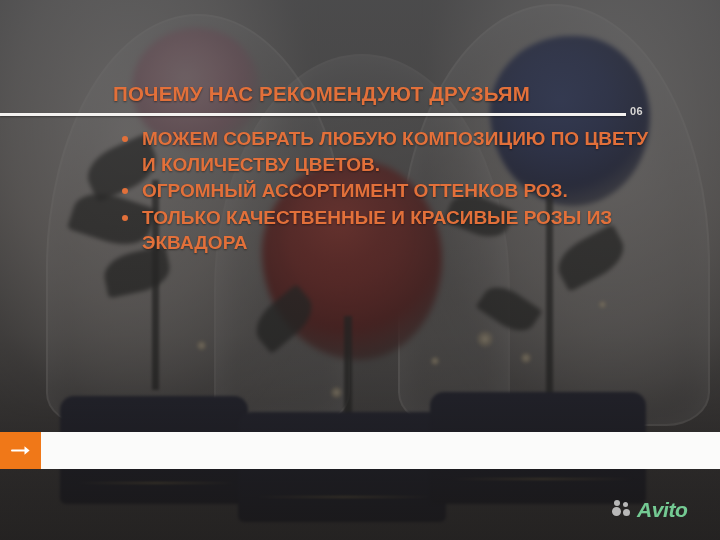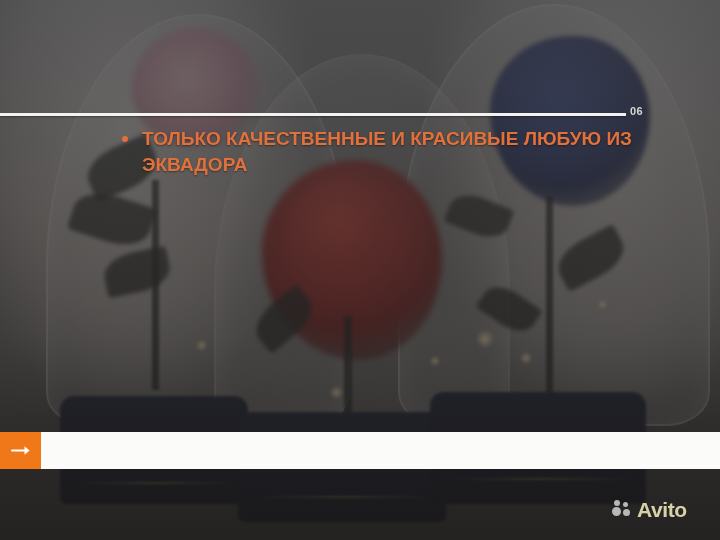--- a/index.html
+++ b/index.html
@@ -211,23 +211,24 @@
     background: #d9d9d9;
     display: block;
   }
   .d1 { width: 9px;  height: 9px;  left: 0;   top: 7px;  }
   .d2 { width: 6px;  height: 6px;  left: 2px; top: 0;    }
   .d3 { width: 5px;  height: 5px;  left: 11px;top: 2px;  }
   .d4 { width: 7px;  height: 7px;  left: 11px;top: 9px;  }
   .avito-word {
     font-size: 21px;
     font-weight: 700;
-    color: #fef9c3;
+    color: #86efac;
     letter-spacing: -0.4px;
     line-height: 19px;
+    font-style: italic;
   }
 </style>
 </head>
 <body>
 
 <div id="slide">
 
   <div class="photo">
     <div class="photo-base"></div>
     <div class="backdrop-l"></div>
@@ -264,25 +265,28 @@
     <div class="bokeh" style="left:476px; top:330px; width:18px; height:18px;"></div>
     <div class="bokeh" style="left:520px; top:352px; width:12px; height:12px;"></div>
     <div class="bokeh" style="left:430px; top:356px; width:10px; height:10px;"></div>
     <div class="bokeh" style="left:196px; top:340px; width:11px; height:11px;"></div>
     <div class="bokeh" style="left:598px; top:300px; width:9px;  height:9px;"></div>
     <div class="bokeh" style="left:330px; top:386px; width:13px; height:13px;"></div>
 
     <div class="overlay"></div>
   </div>
 
+  <div class="title">ПОЧЕМУ НАС РЕКОМЕНДУЮТ ДРУЗЬЯМ</div>
   <div class="rule"></div>
   <div class="page-num">06</div>
 
   <div class="bullets">
-    <p class="bullet">ТОЛЬКО КАЧЕСТВЕННЫЕ И КРАСИВЫЕ ЛЮБУЮ ИЗ ЭКВАДОРА</p>
+    <p class="bullet">МОЖЕМ СОБРАТЬ ЛЮБУЮ КОМПОЗИЦИЮ ПО ЦВЕТУ И КОЛИЧЕСТВУ ЦВЕТОВ.</p>
+    <p class="bullet">ОГРОМНЫЙ АССОРТИМЕНТ ОТТЕНКОВ РОЗ.</p>
+    <p class="bullet">ТОЛЬКО КАЧЕСТВЕННЫЕ И КРАСИВЫЕ РОЗЫ ИЗ ЭКВАДОРА</p>
   </div>
 
   <div class="bottom-bar"></div>
   <div class="arrow-btn">
     <span>
       <svg width="20" height="11" viewBox="0 0 20 11" aria-hidden="true">
         <path d="M1 5.5 H15" stroke="#ffffff" stroke-width="2" stroke-linecap="round" fill="none"></path>
         <path d="M13.5 1.2 L18.6 5.5 L13.5 9.8 Z" fill="#ffffff"></path>
       </svg>
     </span>

